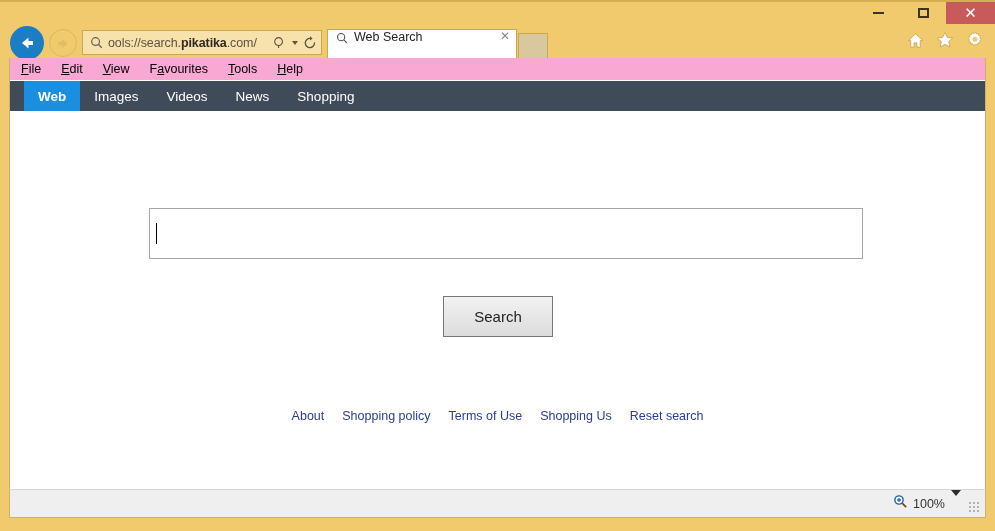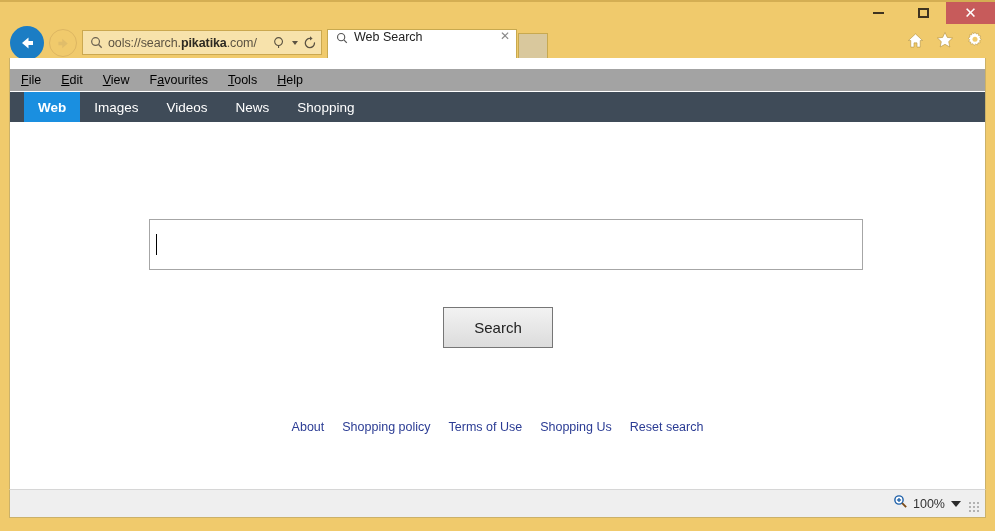--- a/index.html
+++ b/index.html
@@ -235,26 +235,25 @@
     background: #ffffff;
     border: 1px solid #cbb169;
     border-top: none;
     box-sizing: border-box;
     overflow: hidden;
   }
 
   
   .menubar {
     height: 22px;
-    background: #a3a3a3;
+    background: #f9a8d4;
     display: flex;
     align-items: center;
     padding-left: 11px;
     border-bottom: 1px solid #ffffff;
-    margin-top: 11px;
   }
   .menu-item {
     font-size: 12.5px;
     color: #000000;
     margin-right: 20px;
     cursor: pointer;
     white-space: nowrap;
   }
   .menu-item u { text-decoration: underline; }
 
@@ -345,21 +344,20 @@
     position: absolute;
     left: 9px;
     top: 487px;
     width: 977px;
     height: 29px;
     background: #efefef;
     border: 1px solid #cbb169;
     border-top: 1px solid #d6d6d6;
     box-sizing: border-box;
     display: flex;
-    align-items: center;
     justify-content: flex-end;
     padding-right: 4px;
   }
   .zoom-group {
     display: flex;
     align-items: center;
     gap: 5px;
     cursor: pointer;
   }
   .zoom-label {

